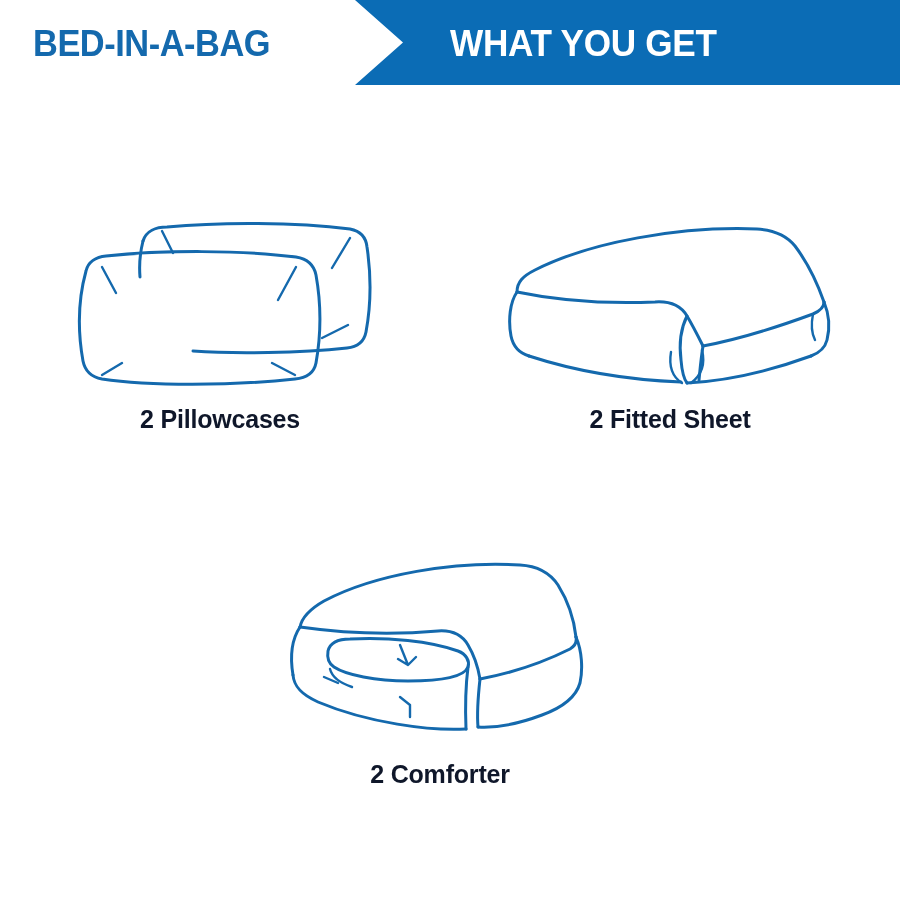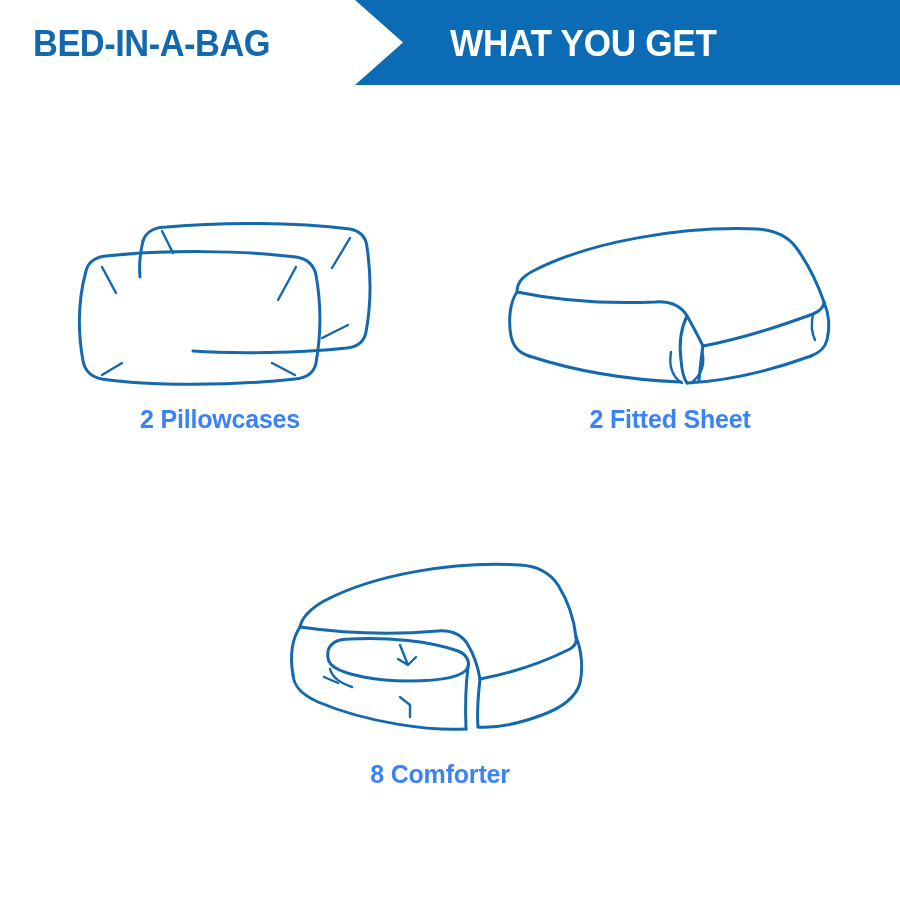--- a/index.html
+++ b/index.html
@@ -71,21 +71,21 @@
   .product-figure {
     position: absolute;
     left: 0;
     top: 0;
   }
   .product-label {
     position: absolute;
     text-align: center;
     font-size: 25px;
     font-weight: bold;
-    color: #3b82f6;
+    color: #0f172a;
     letter-spacing: -0.2px;
     white-space: nowrap;
   }
 
   #item-pillowcases { left: 50px;  top: 195px; width: 340px; height: 250px; }
   #item-fittedsheet { left: 490px; top: 195px; width: 360px; height: 250px; }
   #item-comforter   { left: 270px; top: 545px; width: 340px; height: 255px; }
 
   #pillowcases-figure { left: 10px; top: 10px; }
   #fittedsheet-figure { left: 5px;  top: 25px; }
@@ -234,16 +234,16 @@
       <path class="line-art" d="M 188 112
                C 186 128, 185 150, 186 174"></path>
       <path class="line-art" d="M 200 124
                C 198 142, 197 160, 198 172"></path>
       <path class="line-art" d="M 296 82
                C 302 96, 303 114, 300 128
                C 296 142, 284 152, 262 160
                C 238 169, 214 173, 198 172"></path>
       <path class="line-art-thin" d="M 120 142 L 130 150 M 130 150 L 130 162"></path>
     </svg>
-    <div class="product-label" id="comforter-label">8 Comforter</div>
+    <div class="product-label" id="comforter-label">2 Comforter</div>
   </div>
 
 </div>
 
 </body></html>

